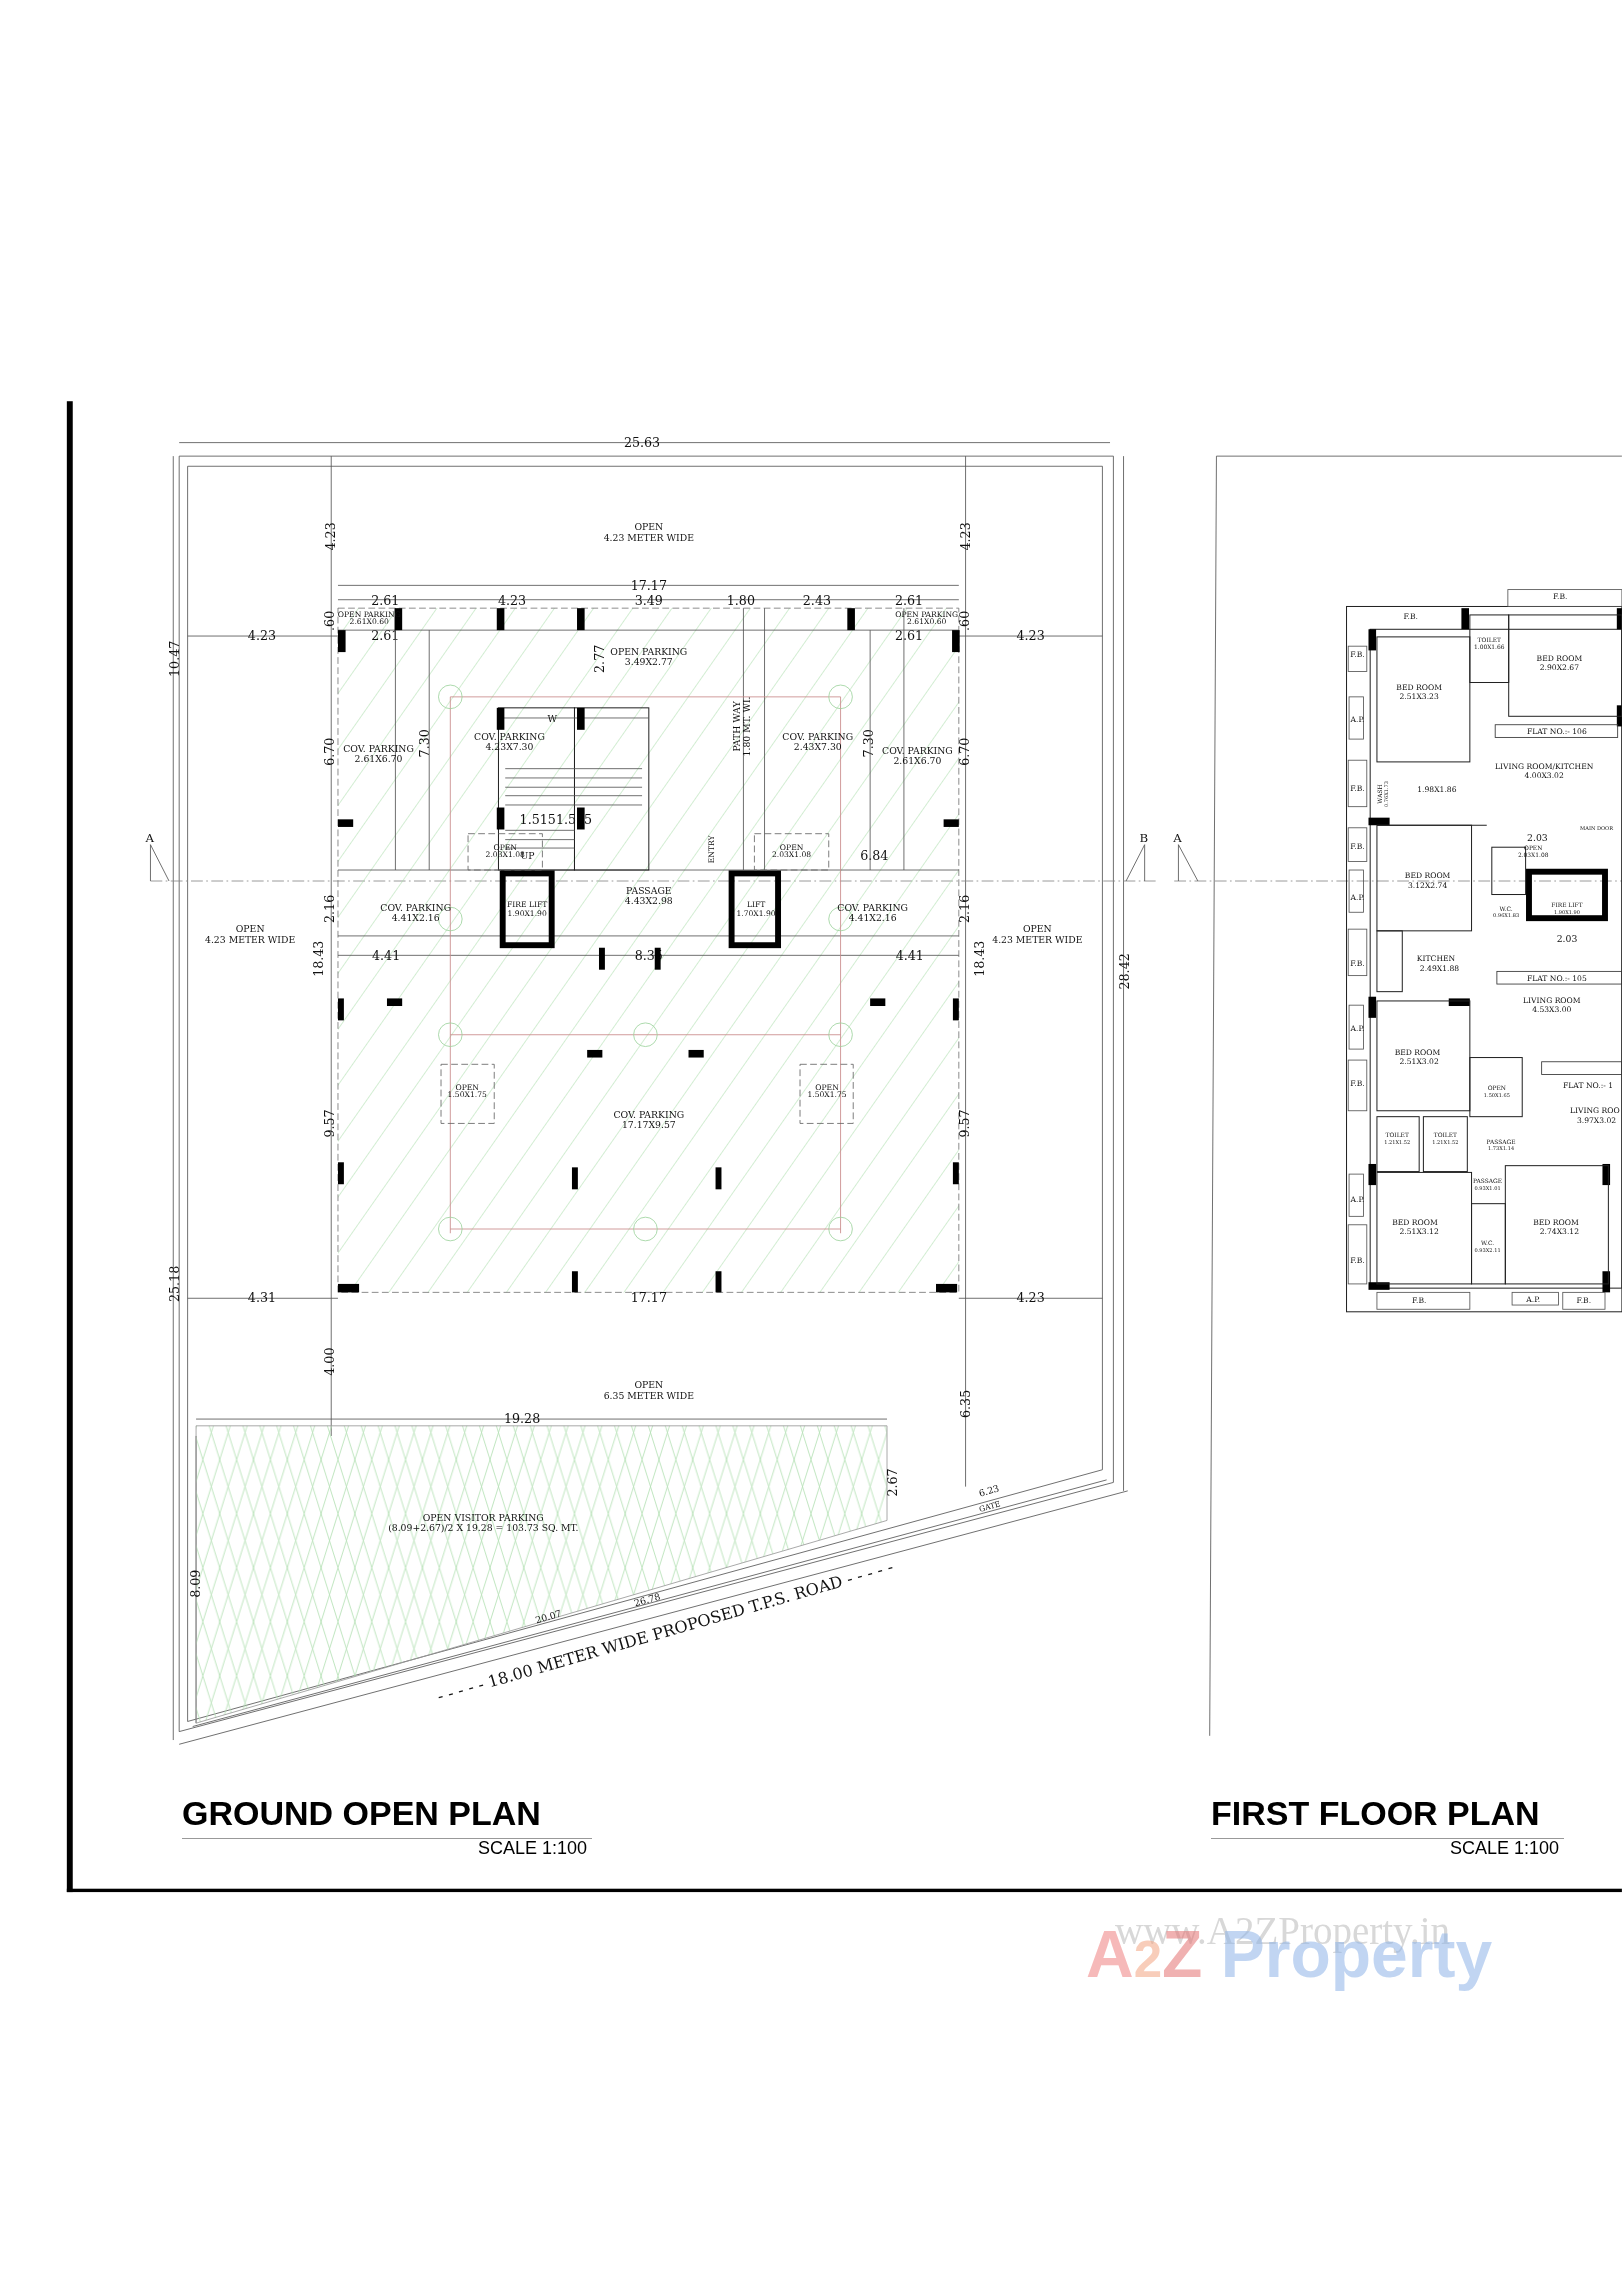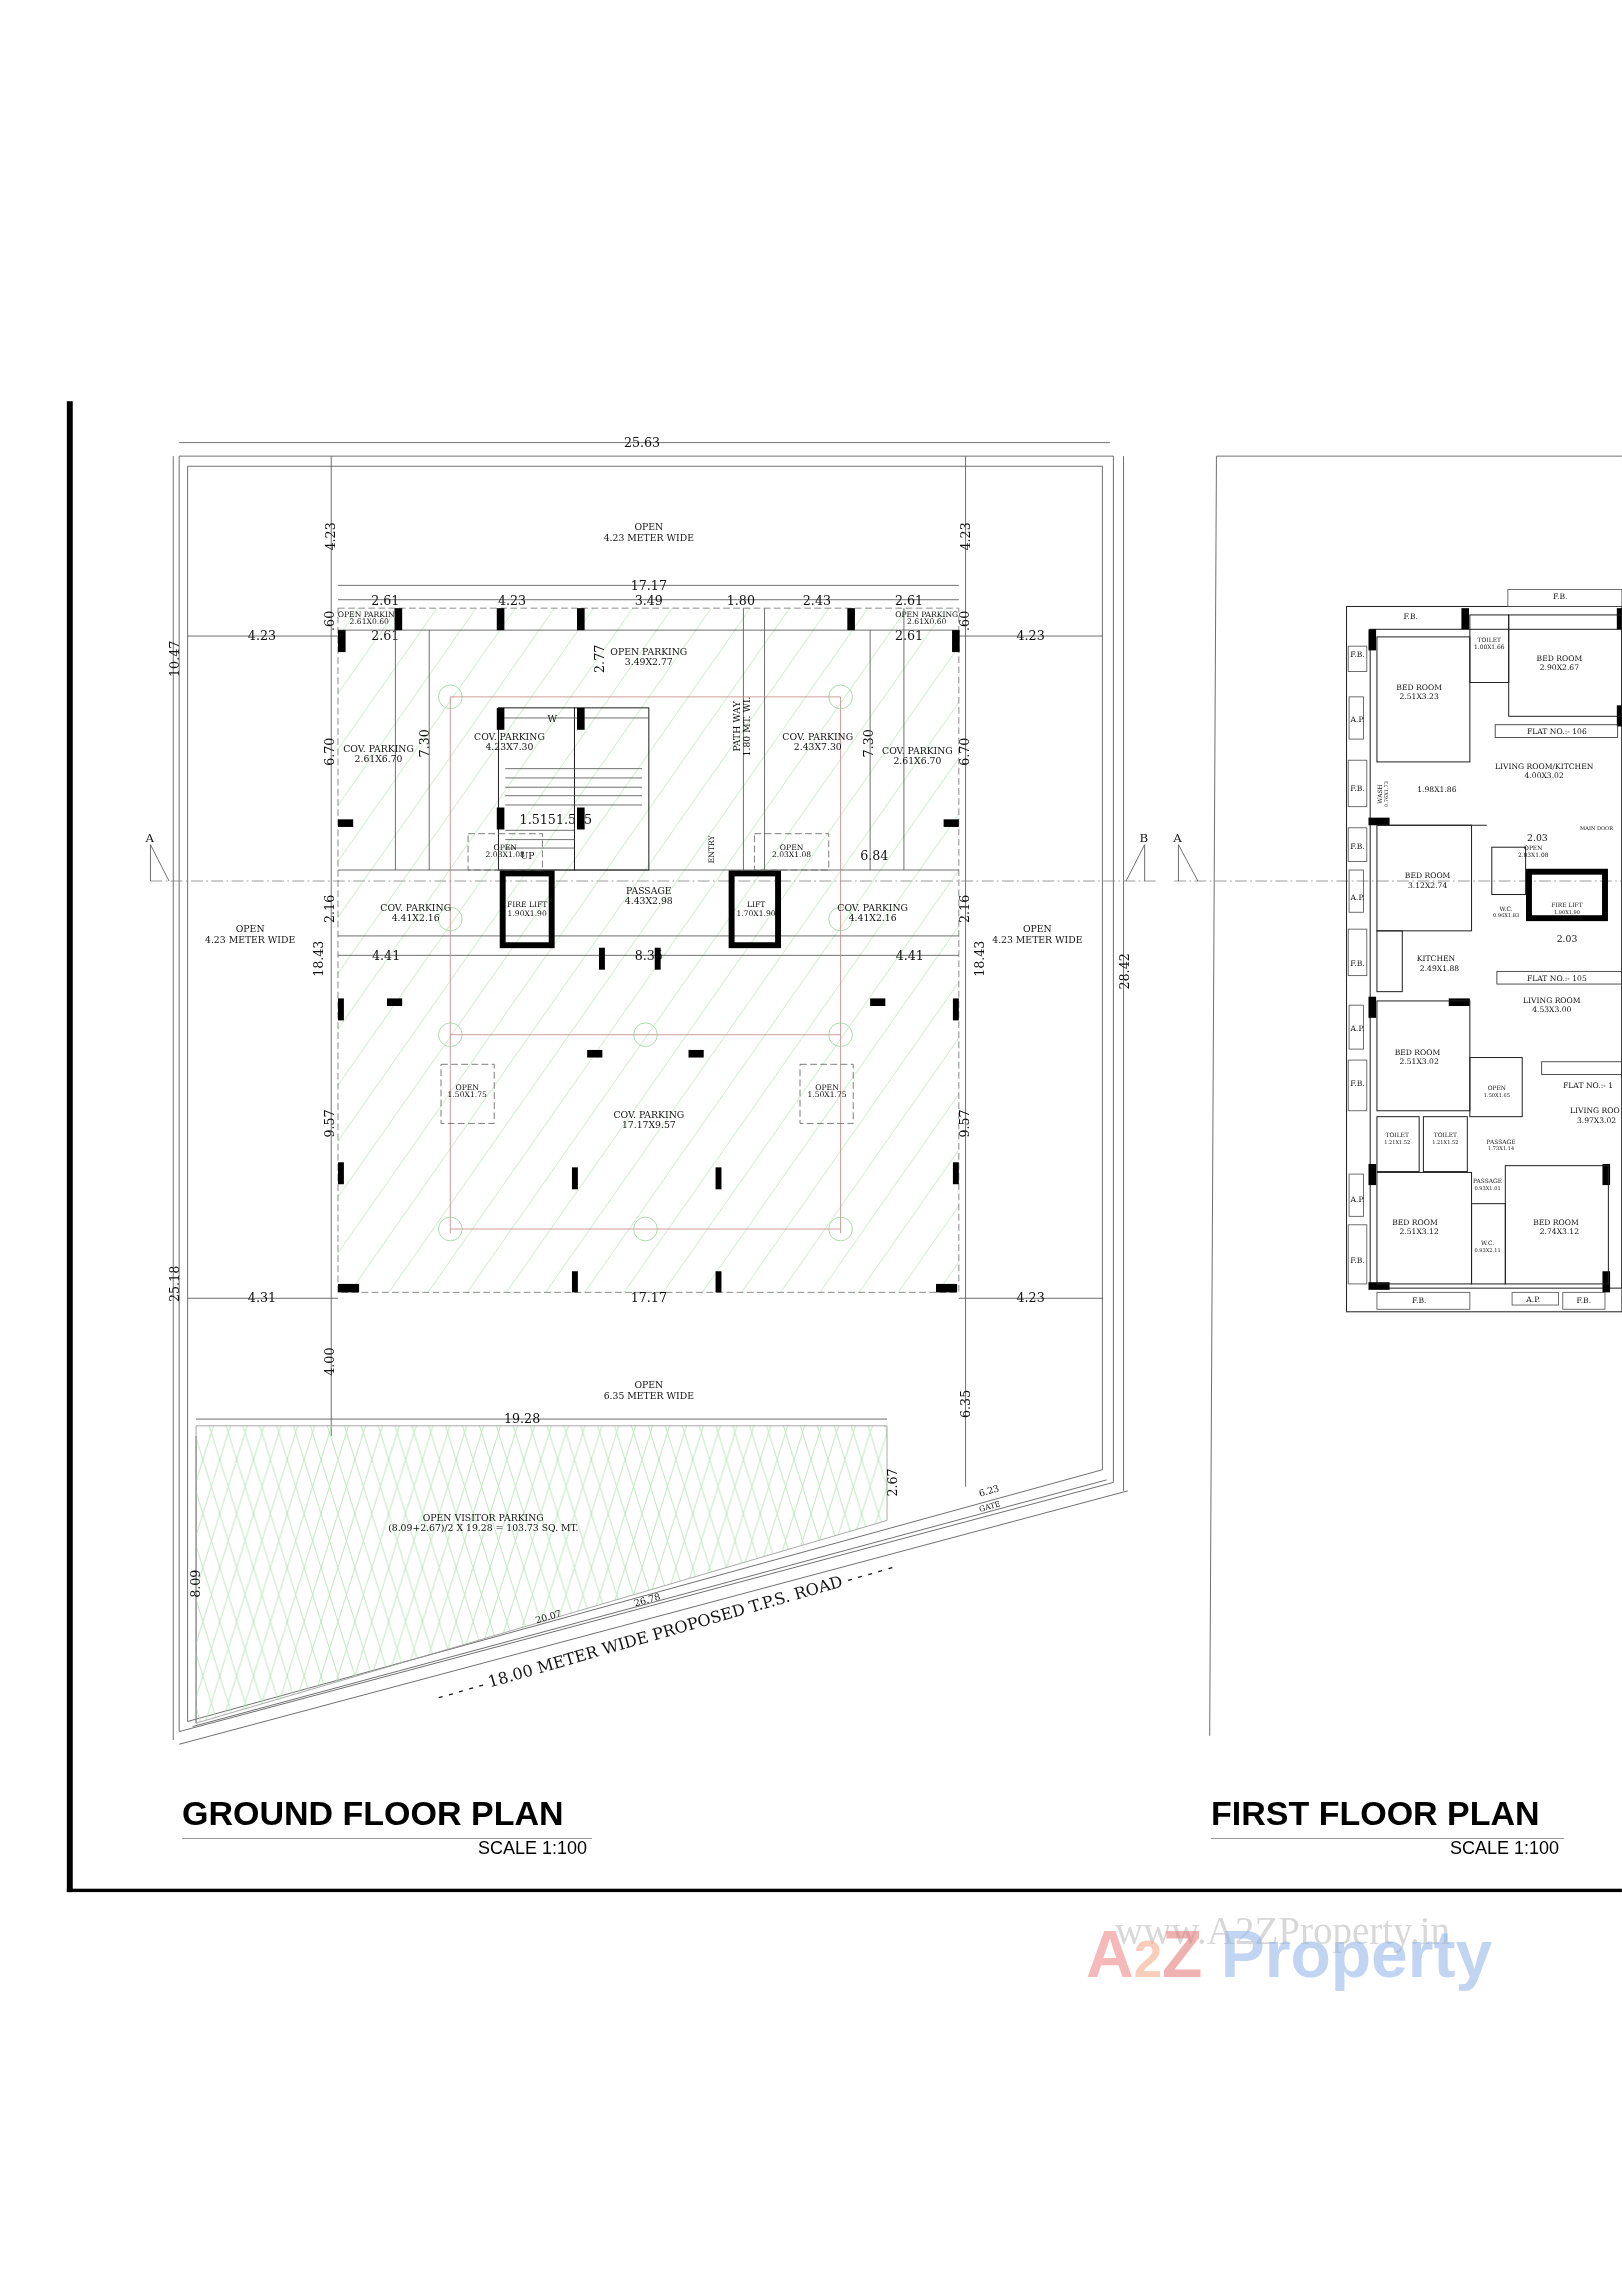--- a/index.html
+++ b/index.html
@@ -386,21 +386,21 @@
       <text class="t ts" x="1675" y="1450" text-anchor="middle">BED ROOM</text>
       <text class="t ts" x="1680" y="1461" text-anchor="middle">2.51X3.12</text>
       <text class="t ts" style="font-size:7px" x="1761" y="1474" text-anchor="middle">W.C.</text>
       <text class="t ts" style="font-size:6px" x="1761" y="1482" text-anchor="middle">0.93X2.11</text>
       <text class="t ts" x="1842" y="1450" text-anchor="middle">BED ROOM</text>
       <text class="t ts" x="1846" y="1461" text-anchor="middle">2.74X3.12</text>
     </g>
   </g>
 </svg>
 
-<div class="title" style="left:182px;top:1794px;font-size:34px;">GROUND FLOOR PLAN</div>
+<div class="title" style="left:182px;top:1794px;font-size:34px;">GROUND OPEN PLAN</div>
 <div class="uline" style="left:182px;top:1838px;width:410px;"></div>
 <div class="scale" style="left:478px;top:1838px;">SCALE 1:100</div>
 
 <div class="title" style="left:1211px;top:1794px;font-size:34px;text-align:right;">FIRST FLOOR PLAN</div>
 <div class="uline" style="left:1211px;top:1838px;width:353px;"></div>
 <div class="scale" style="left:1450px;top:1838px;">SCALE 1:100</div>
 
 <div class="wm1">www.A2ZProperty.in</div>
 <div class="wm2">
   <span style="color:#f08080">A</span><span style="color:#f4a582;font-size:51px">2</span><span style="color:#e57373">Z</span><span style="color:#8fb4e8"> Property</span>

